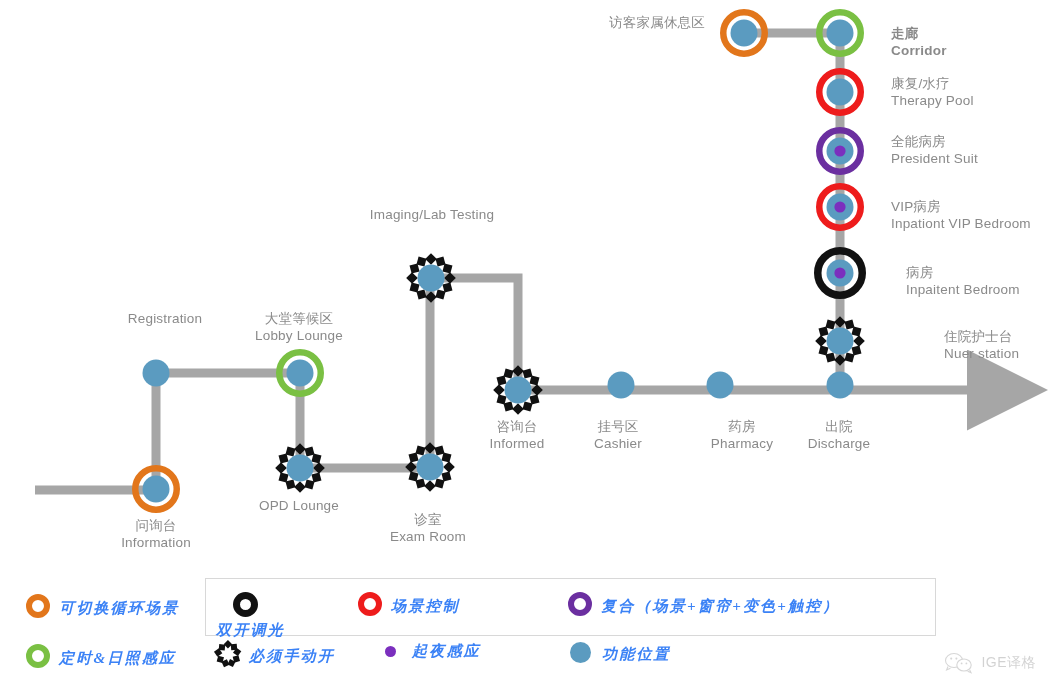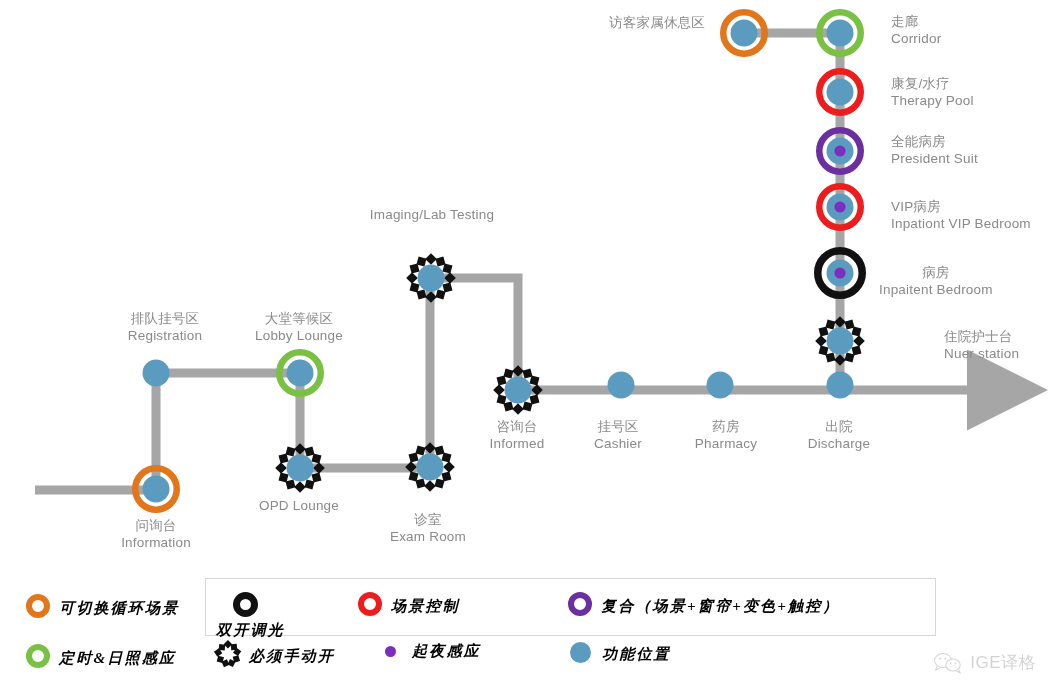--- a/index.html
+++ b/index.html
@@ -7,27 +7,27 @@
        font-family:"Liberation Sans","DejaVu Sans",sans-serif;}
   #stage{position:relative;width:1050px;height:692px;background:#fff;}
   svg#diagram{position:absolute;left:0;top:0;width:1050px;height:692px;}
   .nlabel{position:absolute;color:#8a8a8a;font-size:13.5px;line-height:16.5px;
           white-space:pre-line;letter-spacing:.2px;}
   .nlabel.r{text-align:right;}
   .nlabel.c{text-align:center;}
   .legend-box{position:absolute;left:205px;top:578px;width:731px;height:58px;
               border:1px solid #d8d8d8;background:transparent;box-sizing:border-box;}
   .lg-item{position:absolute;display:flex;align-items:center;}
-  .lg-text{color:#000000;font-size:15px;font-family:"Liberation Serif","DejaVu Serif",serif;
+  .lg-text{color:#3b82f6;font-size:15px;font-family:"Liberation Serif","DejaVu Serif",serif;
            font-style:italic;font-weight:700;letter-spacing:2.2px;white-space:nowrap;}
   .lg-ico{flex:0 0 auto;margin-right:9px;display:inline-block;position:relative;}
   .ring{border-radius:50%;box-sizing:border-box;}
   .dot{border-radius:50%;}
   .wm{position:absolute;right:14px;bottom:18px;display:flex;align-items:center;
-      opacity:.30;color:#6e6e6e;font-size:17px;letter-spacing:.5px;}
+      opacity:.30;color:#6e6e6e;font-size:14px;letter-spacing:.5px;}
   .wm svg{margin-right:7px;}
   .dashring{position:relative;width:24px;height:24px;}
 </style>
 </head>
 <body>
 
 <div id="stage">
 
   <svg id="diagram" viewBox="0 0 1050 692">
     <defs>
@@ -171,35 +171,35 @@
         </g>
         <g>
           <circle cx="744" cy="33" r="20.75" fill="none" stroke="#E2761B" stroke-width="6.5"></circle>
           <circle cx="744" cy="33" r="13.5" fill="#5B9BC0"></circle>
         </g>
       </g>
   </svg>
 
   <div id="labels">
       <div class="nlabel c" style="left: 66px; width: 180px; top: 518px;"><div>问询台</div><div>Information</div></div>
-      <div class="nlabel c" style="left: 75px; width: 180px; top: 311px;"><div>排队挂号区</div><div>Registration</div></div>
+      <div class="nlabel c" style="left: 75px; width: 180px; top: 311px;"><div>Registration</div></div>
       <div class="nlabel c" style="left: 209px; width: 180px; top: 311px;"><div>大堂等候区</div><div>Lobby Lounge</div></div>
       <div class="nlabel c" style="left: 209px; width: 180px; top: 498px;"><div>OPD Lounge</div></div>
       <div class="nlabel c" style="left: 338px; width: 180px; top: 512px;"><div>诊室</div><div>Exam Room</div></div>
       <div class="nlabel c" style="left: 342px; width: 180px; top: 207px;"><div>Imaging/Lab Testing</div></div>
       <div class="nlabel c" style="left: 427px; width: 180px; top: 419px;"><div>咨询台</div><div>Informed</div></div>
       <div class="nlabel c" style="left: 528px; width: 180px; top: 419px;"><div>挂号区</div><div>Cashier</div></div>
-      <div class="nlabel c" style="left: 636px; width: 180px; top: 419px;"><div>药房</div><div>Pharmacy</div></div>
+      <div class="nlabel c" style="left: 652px; width: 180px; top: 419px;"><div>药房</div><div>Pharmacy</div></div>
       <div class="nlabel c" style="left: 749px; width: 180px; top: 419px;"><div>出院</div><div>Discharge</div></div>
       <div class="nlabel" style="left: 944px; top: 329px;"><div>住院护士台</div><div>Nuer station</div></div>
-      <div class="nlabel" style="left: 879px; top: 265px; text-align: center;"><div>病房</div><div>Inpaitent Bedroom</div></div>
+      <div class="nlabel" style="left: 906px; top: 265px;"><div>病房</div><div>Inpaitent Bedroom</div></div>
       <div class="nlabel" style="left: 891px; top: 199px;"><div>VIP病房</div><div>Inpationt VIP Bedroom</div></div>
       <div class="nlabel" style="left: 891px; top: 134px;"><div>全能病房</div><div>President Suit</div></div>
       <div class="nlabel" style="left: 891px; top: 76px;"><div>康复/水疗</div><div>Therapy Pool</div></div>
-      <div class="nlabel" style="left: 891px; top: 14px;"><div>走廊</div><div>Corridor</div></div>
+      <div class="nlabel" style="left: 891px; top: 26px; font-weight: bold;"><div>走廊</div><div>Corridor</div></div>
       <div class="nlabel r" style="left: 525px; width: 180px; top: 15px;"><div>访客家属休息区</div></div>
     </div>
 
   <div class="legend-box"></div>
   <div id="legend">
       <div class="lg-item" style="left: 26px; top: 594px;">
         <span class="lg-ico"><span class="ring" style="width: 24px; height: 24px; border: 6px solid rgb(226, 118, 27); display: inline-block;"></span></span>
         <span class="lg-text">可切换循环场景</span>
       </div>
       <div class="lg-item" style="left: 216px; top: 592px; flex-direction: column;">

